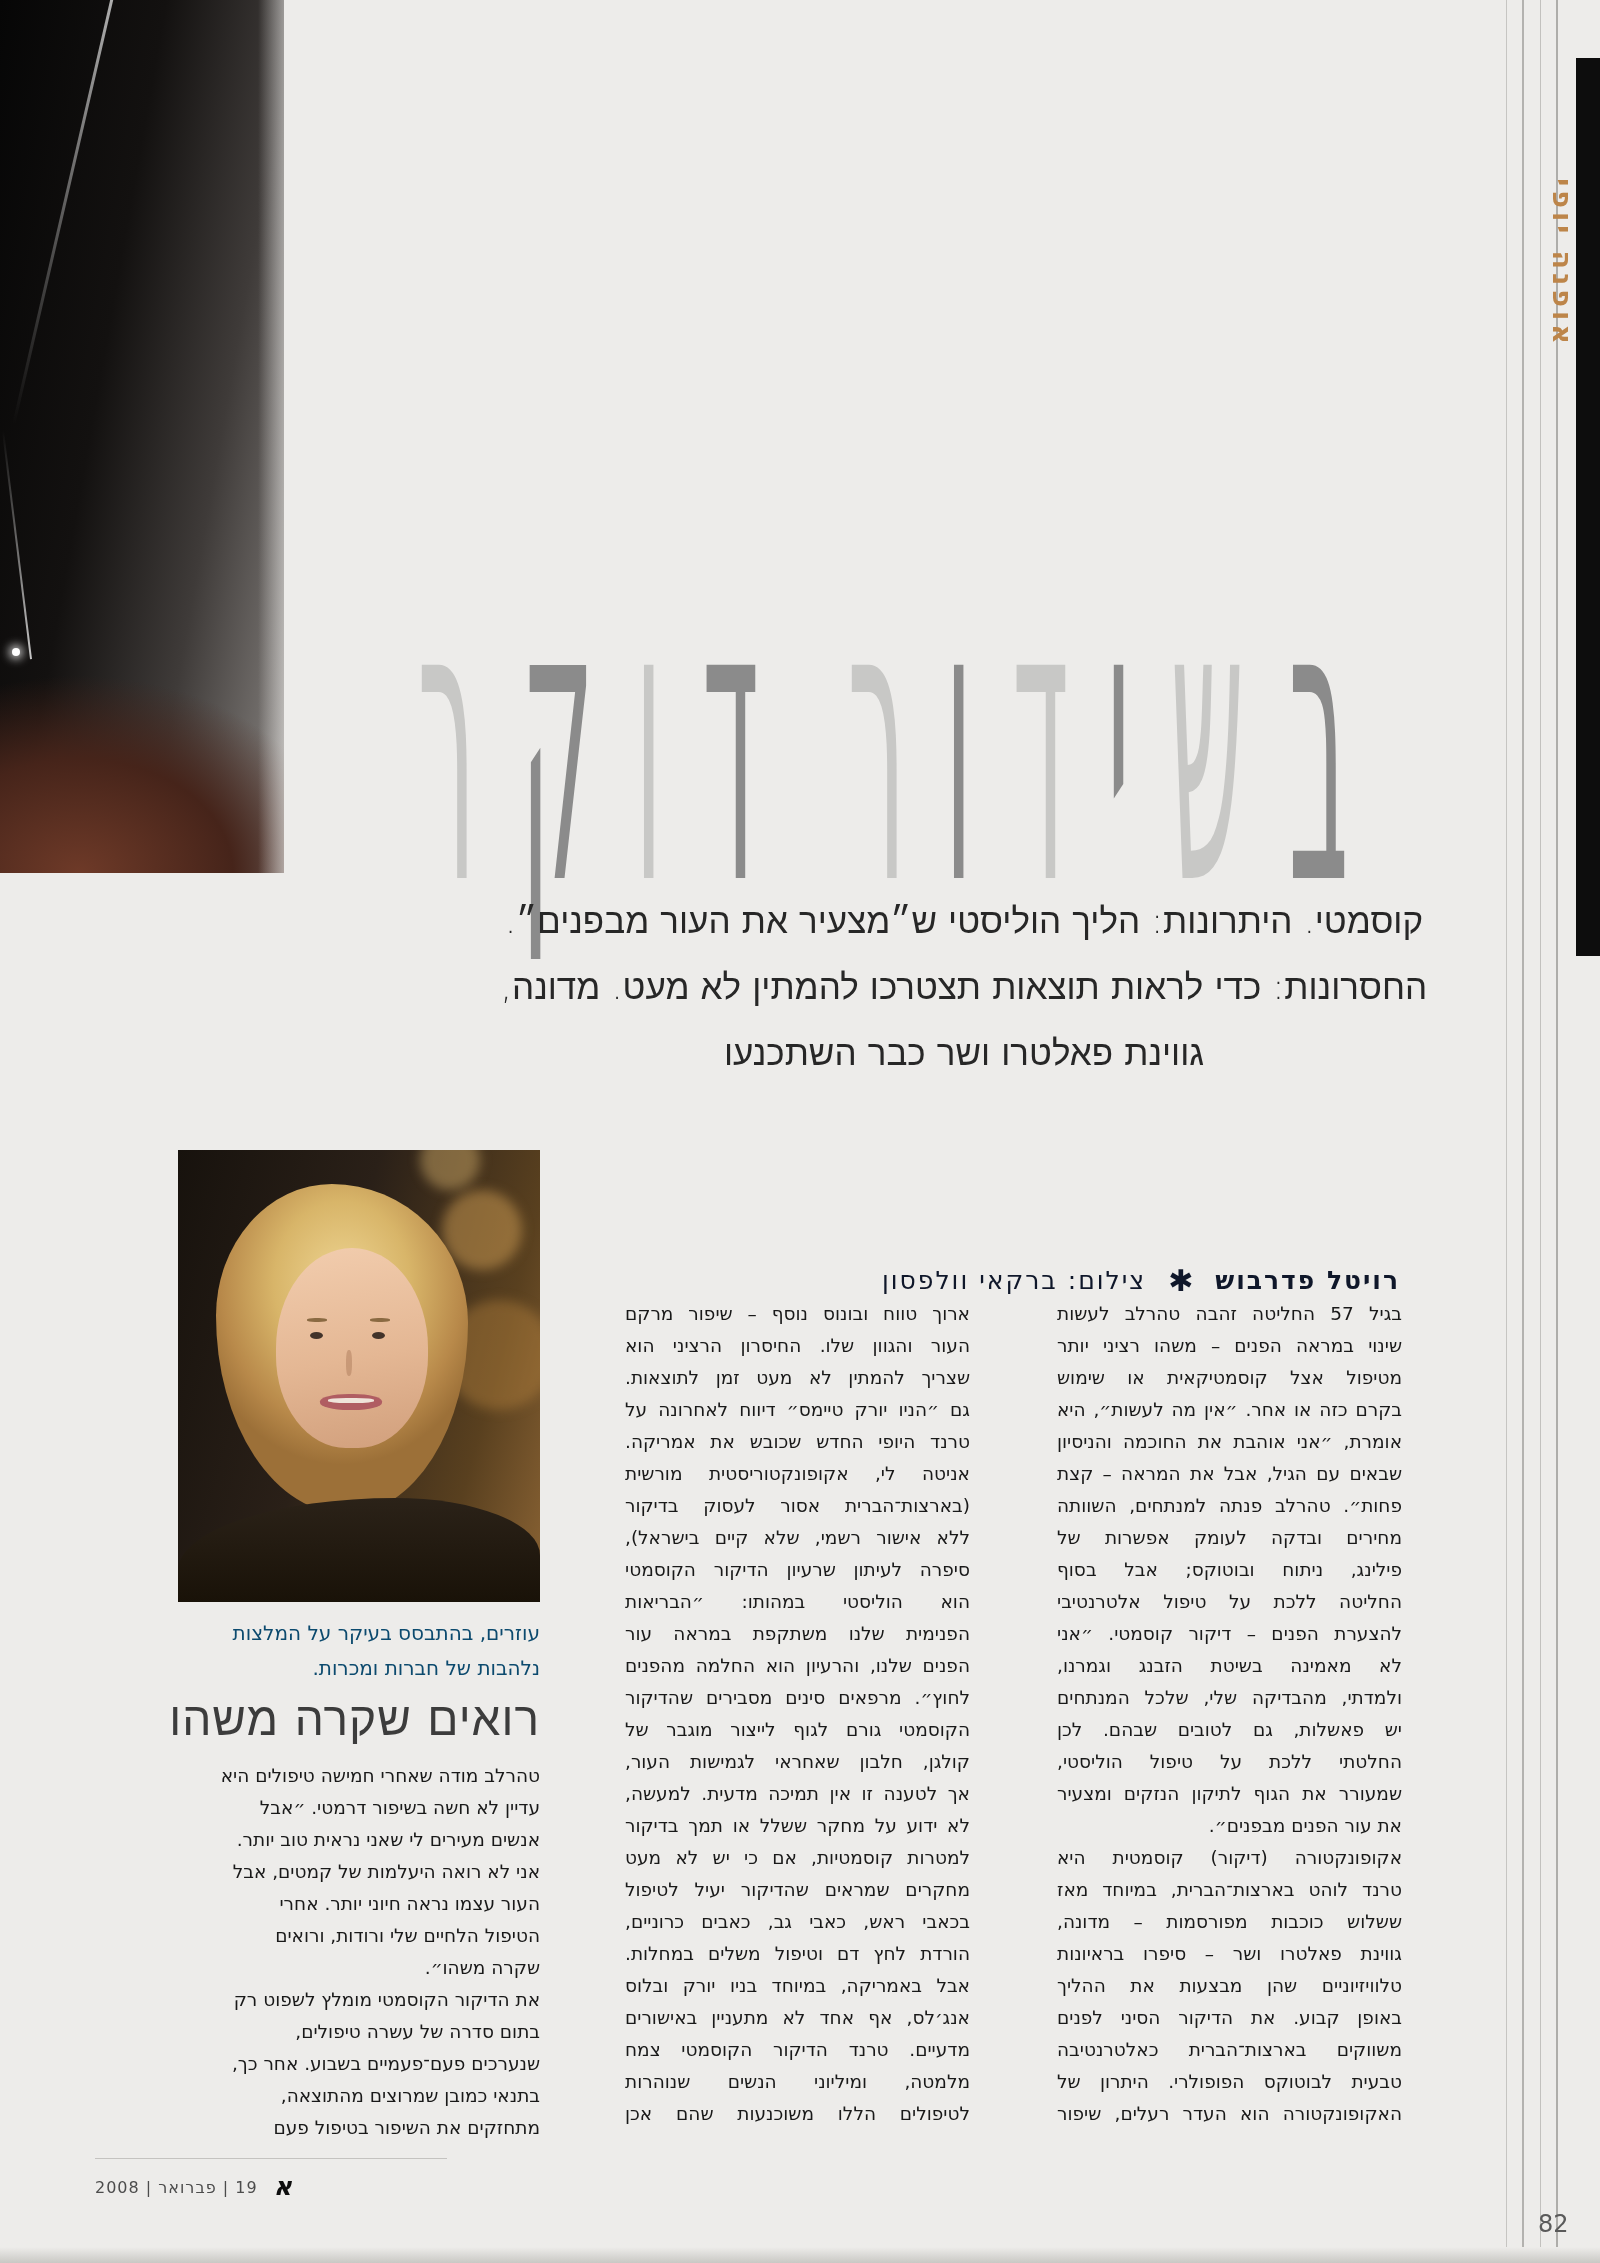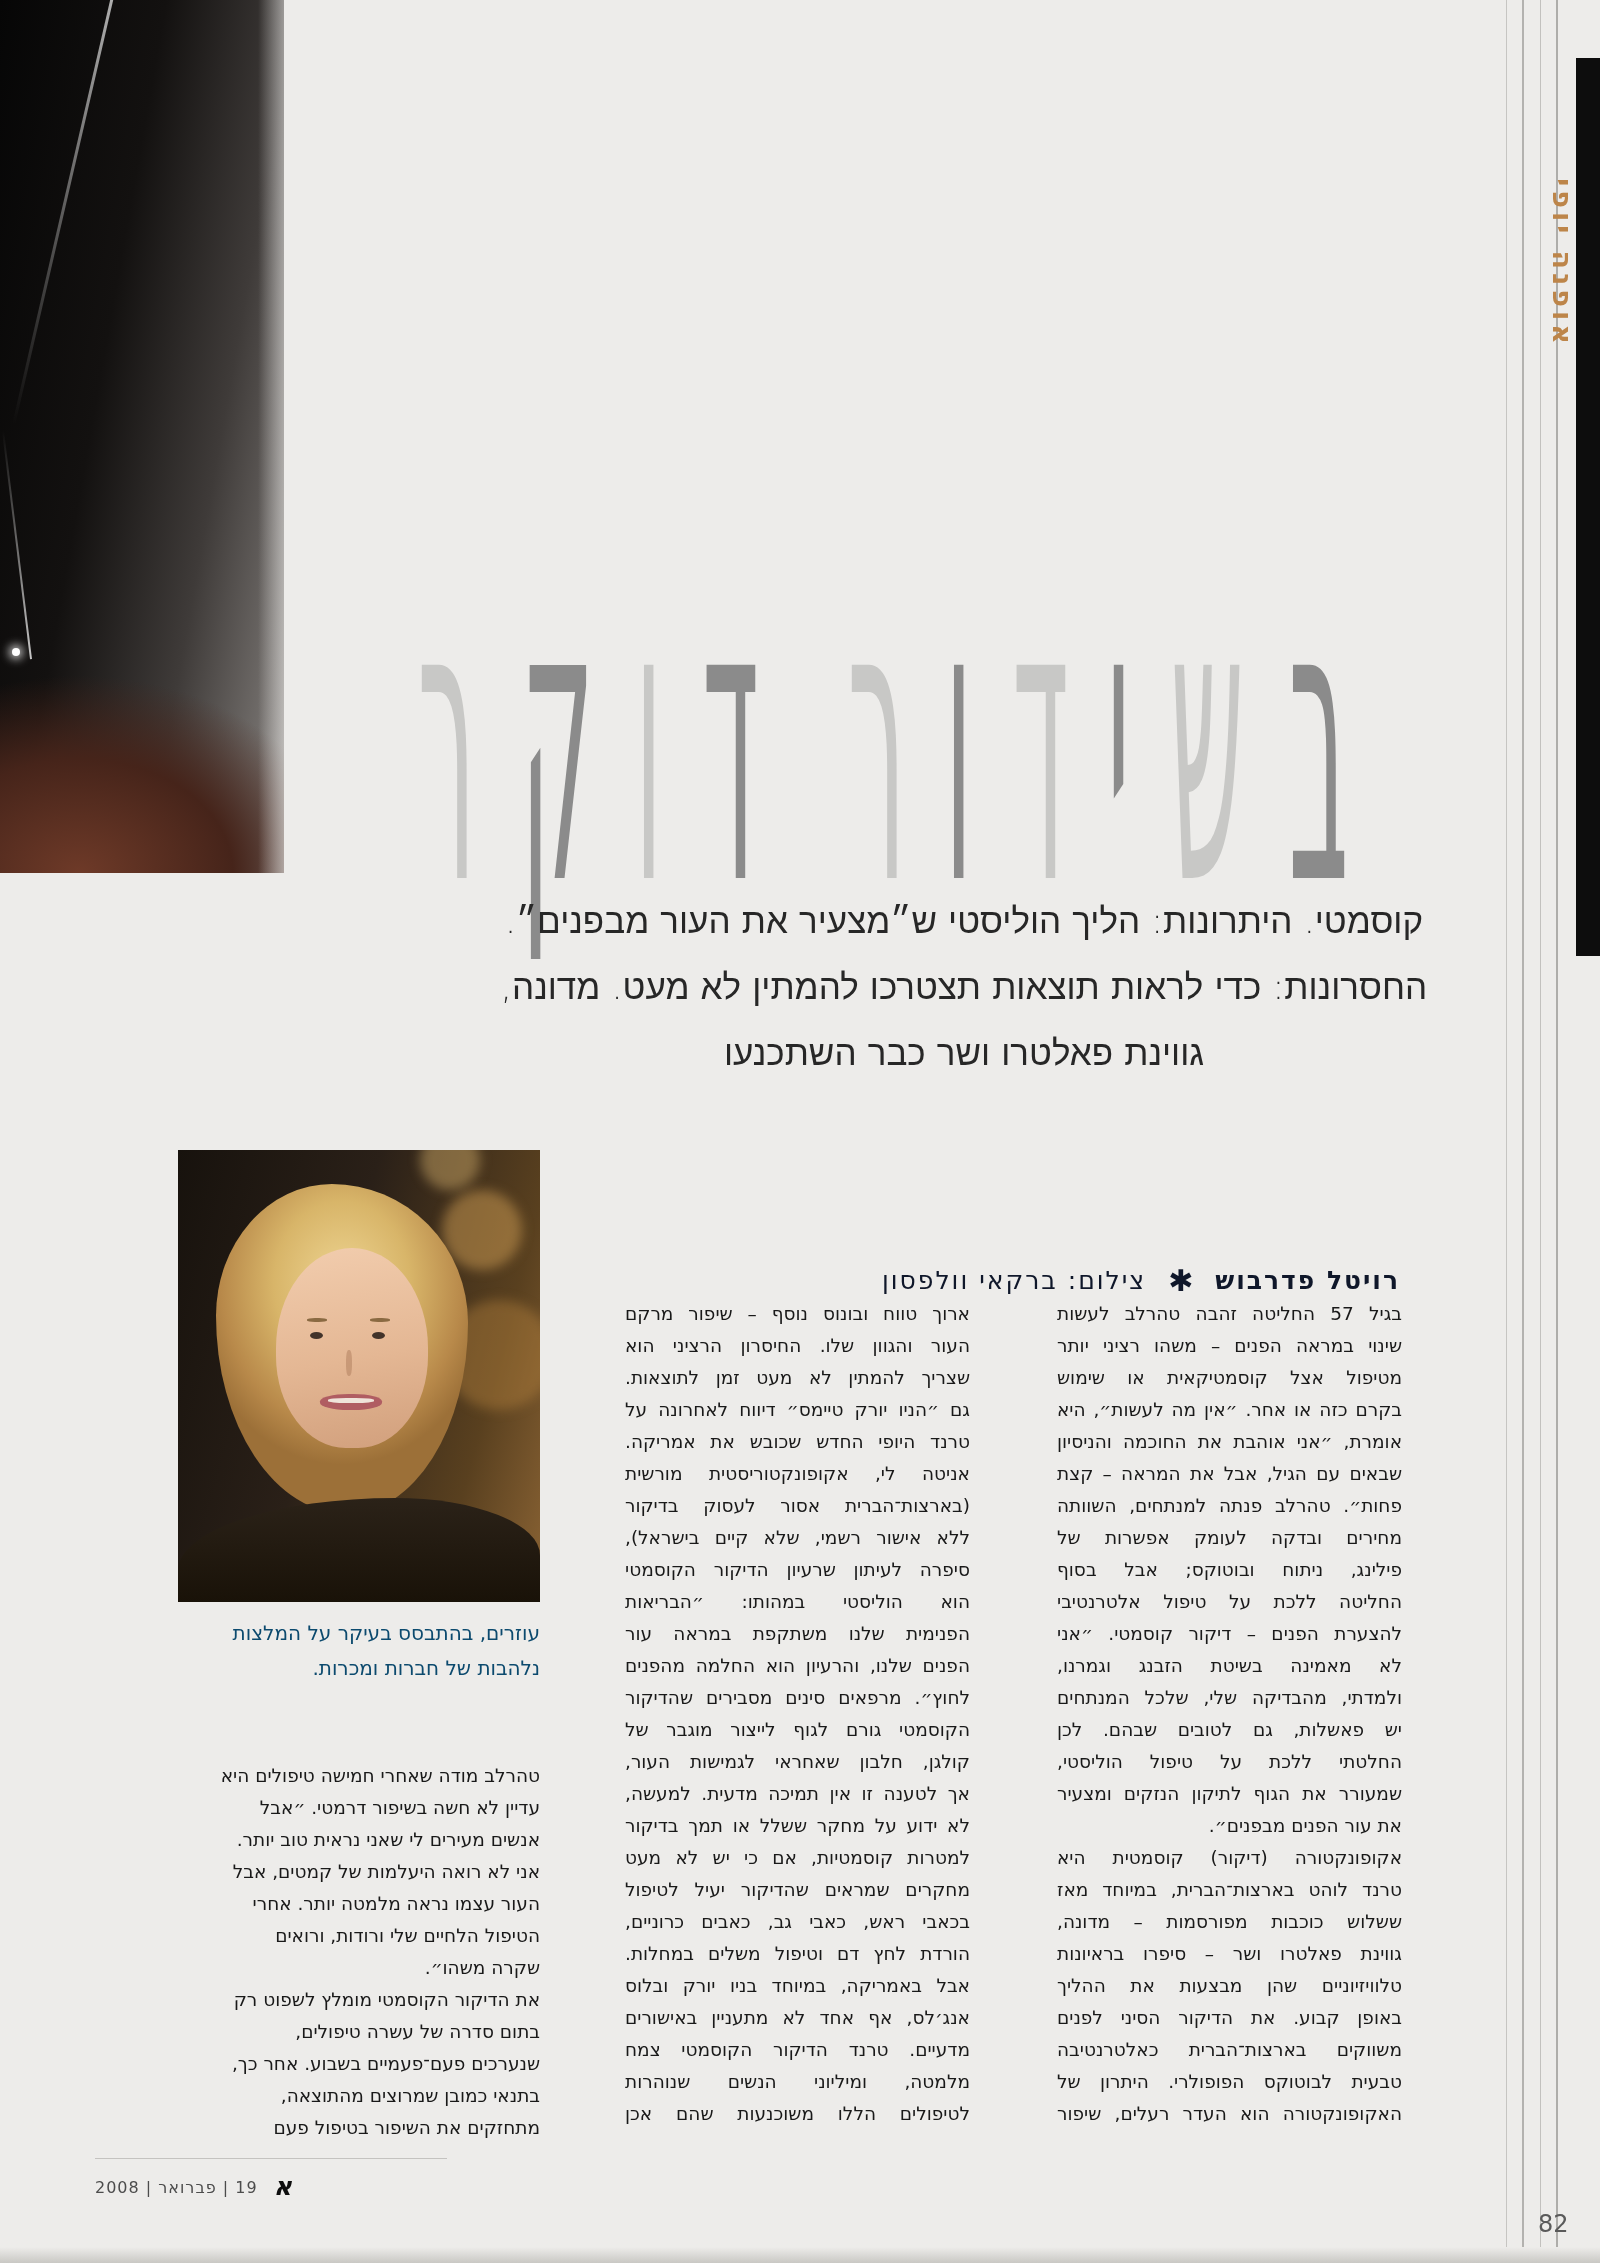--- a/index.html
+++ b/index.html
@@ -151,27 +151,28 @@
       <div class="teeth"></div>
     </div>
     <div class="shoulders"></div>
   </div>
 
   <div class="abs caption">
       <div class="line">עוזרים, בהתבסס בעיקר על המלצות</div>
       <div class="line">נלהבות של חברות ומכרות.</div>
     </div>
 
+  <div class="abs subhead">רואים שקרה משהו</div>
 
   <div class="abs col rag col-left">
       <div class="line">טהרלב מודה שאחרי חמישה טיפולים היא</div>
       <div class="line">עדיין לא חשה בשיפור דרמטי. ״אבל</div>
       <div class="line">אנשים מעירים לי שאני נראית טוב יותר.</div>
       <div class="line">אני לא רואה היעלמות של קמטים, אבל</div>
-      <div class="line">העור עצמו נראה מלמטה יותר. אחרי</div>
+      <div class="line">העור עצמו נראה חיוני יותר. אחרי</div>
       <div class="line">הטיפול הלחיים שלי ורודות, ורואים</div>
       <div class="line">שקרה משהו״.</div>
       <div class="line">את הדיקור הקוסמטי מומלץ לשפוט רק</div>
       <div class="line">בתום סדרה של עשרה טיפולים,</div>
       <div class="line">שנערכים פעם־פעמיים בשבוע. אחר כך,</div>
       <div class="line">בתנאי כמובן שמרוצים מהתוצאה,</div>
       <div class="line">מתחזקים את השיפור בטיפול פעם</div>
     </div>
 
   <div class="abs col jcol col-mid">

